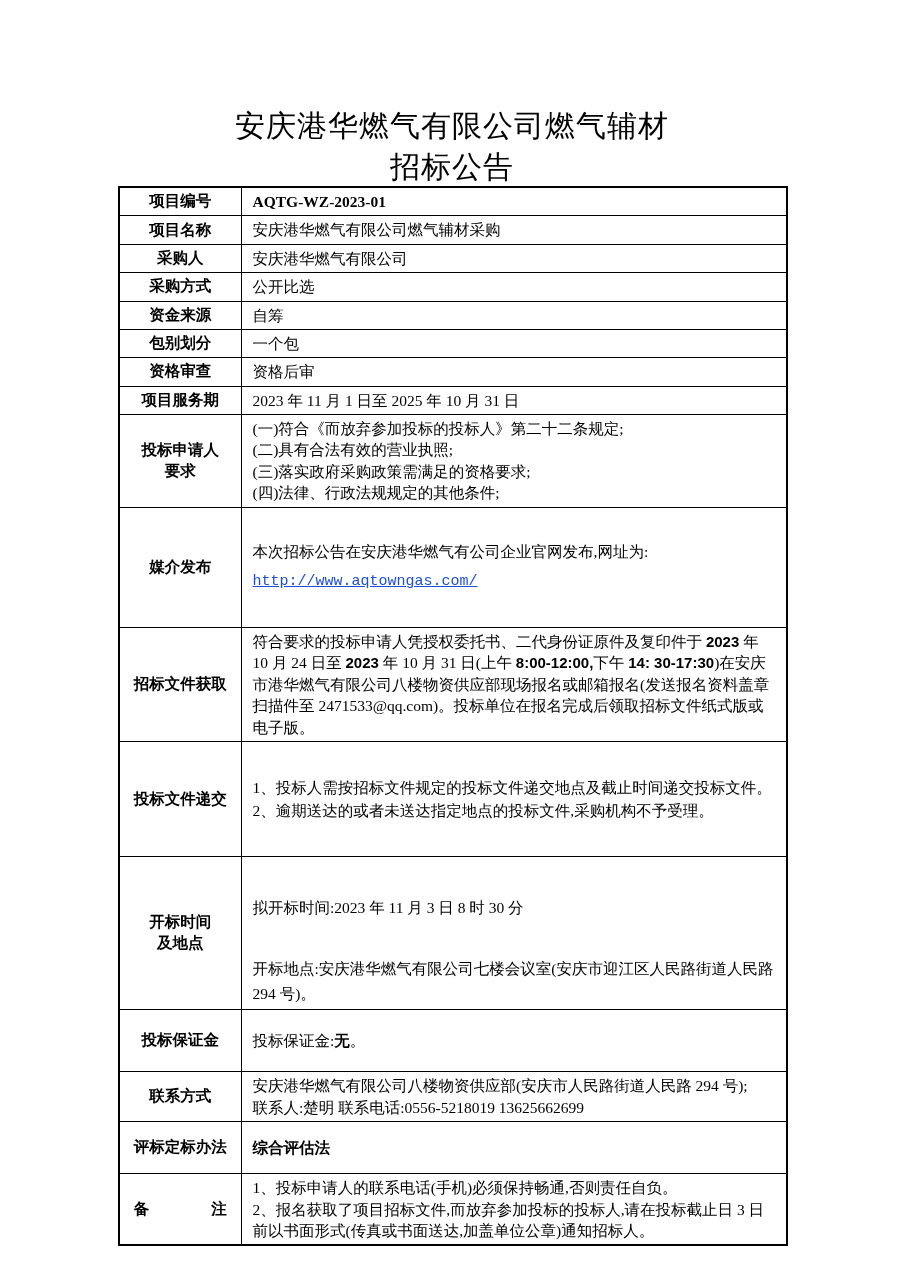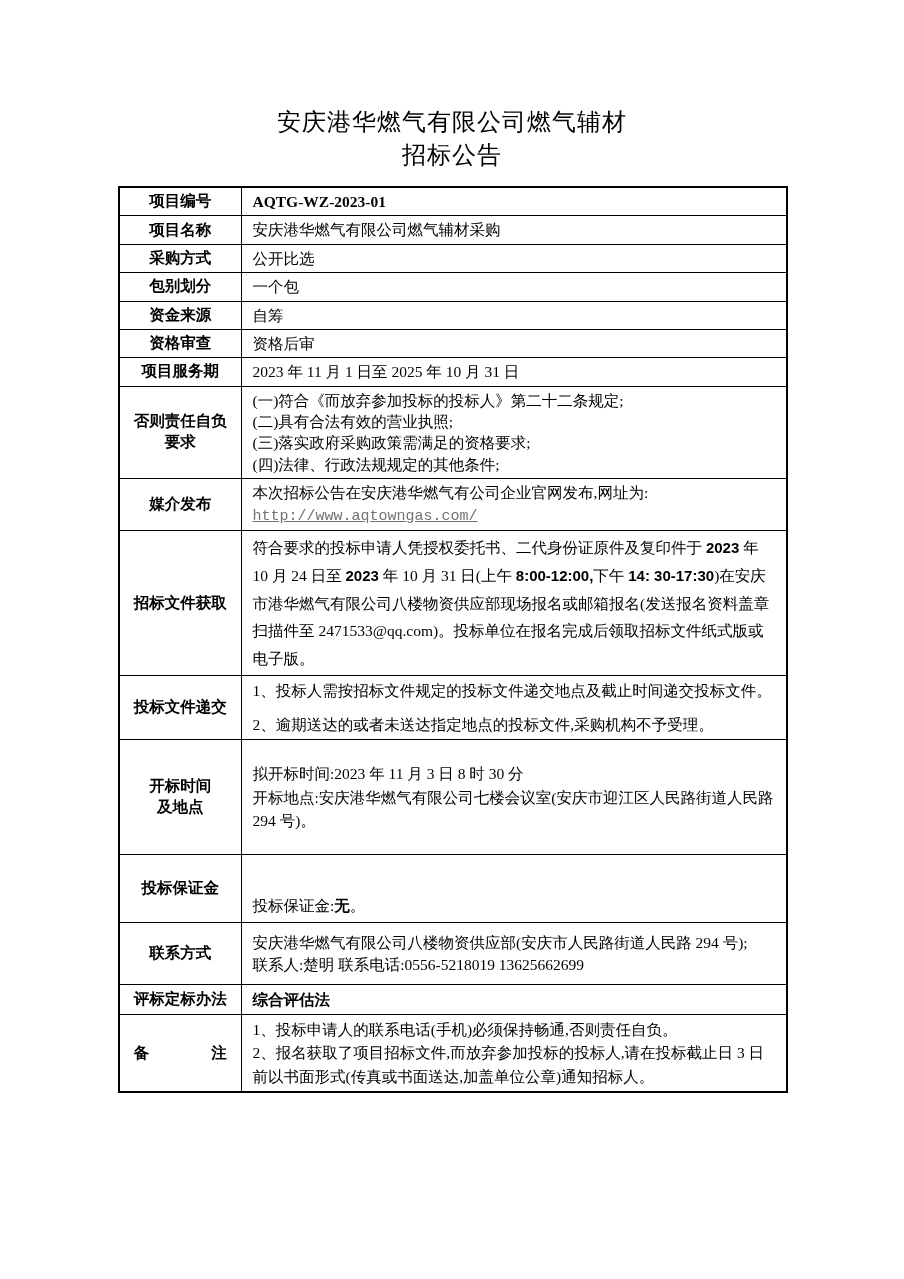--- a/index.html
+++ b/index.html
@@ -11,21 +11,21 @@
   }
   .page {
     position: relative;
     width: 904px; height: 1279px;
     background: #ffffff;
     overflow: hidden;
   }
   .doc-title {
     padding-top: 106px;
     text-align: center;
-    font-size: 24px;
+    font-size: 30px;
     line-height: 1.36;
     font-weight: 400;
     letter-spacing: 1px;
   }
   table.notice {
     position: absolute;
     left: 118px; top: 186px;
     width: 670px;
     border-collapse: collapse;
     table-layout: fixed;
@@ -70,21 +70,21 @@
   
   .seg-alt {
     font-family: Liberation Sans, sans-serif;
     font-weight: 700;
     font-size: 15px;
   }
   .seg-bold { font-weight: bold; }
   a.seg-link {
     font-family: "Liberation Mono", "DejaVu Sans Mono", monospace;
     font-size: 15px;
-    color: #737373;
+    color: #1d4ed8;
     text-decoration: underline;
   }
 </style>
 </head>
 <body>
 
 <div class="page">
   <div class="doc-title">
     <div>安庆港华燃气有限公司燃气辅材</div>
     <div>招标公告</div>
@@ -103,61 +103,69 @@
         <tr>
           <td class="label">
             <div>项目名称</div>
           </td>
           <td class="content">
             <p><span class="">安庆港华燃气有限公司燃气辅材采购</span></p>
           </td>
         </tr>
         <tr>
           <td class="label">
+            <div>采购人</div>
+          </td>
+          <td class="content">
+            <p><span class="">安庆港华燃气有限公司</span></p>
+          </td>
+        </tr>
+        <tr>
+          <td class="label">
             <div>采购方式</div>
           </td>
           <td class="content">
             <p><span class="">公开比选</span></p>
           </td>
         </tr>
         <tr>
           <td class="label">
+            <div>资金来源</div>
+          </td>
+          <td class="content">
+            <p><span class="">自筹</span></p>
+          </td>
+        </tr>
+        <tr>
+          <td class="label">
             <div>包别划分</div>
           </td>
           <td class="content">
             <p><span class="">一个包</span></p>
           </td>
         </tr>
         <tr>
           <td class="label">
-            <div>资金来源</div>
-          </td>
-          <td class="content">
-            <p><span class="">自筹</span></p>
-          </td>
-        </tr>
-        <tr>
-          <td class="label">
             <div>资格审查</div>
           </td>
           <td class="content">
             <p><span class="">资格后审</span></p>
           </td>
         </tr>
         <tr>
           <td class="label">
             <div>项目服务期</div>
           </td>
           <td class="content">
             <p><span class="">2023 年 11 月 1 日至 2025 年 10 月 31 日</span></p>
           </td>
         </tr>
         <tr>
           <td class="label">
-            <div>否则责任自负</div>
+            <div>投标申请人</div>
             <div>要求</div>
           </td>
           <td class="content">
             <p><span class="">(一)符合《而放弃参加投标的投标人》第二十二条规定;</span></p>
             <p><span class="">(二)具有合法有效的营业执照;</span></p>
             <p><span class="">(三)落实政府采购政策需满足的资格要求;</span></p>
             <p><span class="">(四)法律、行政法规规定的其他条件;</span></p>
           </td>
         </tr>
         <tr>

